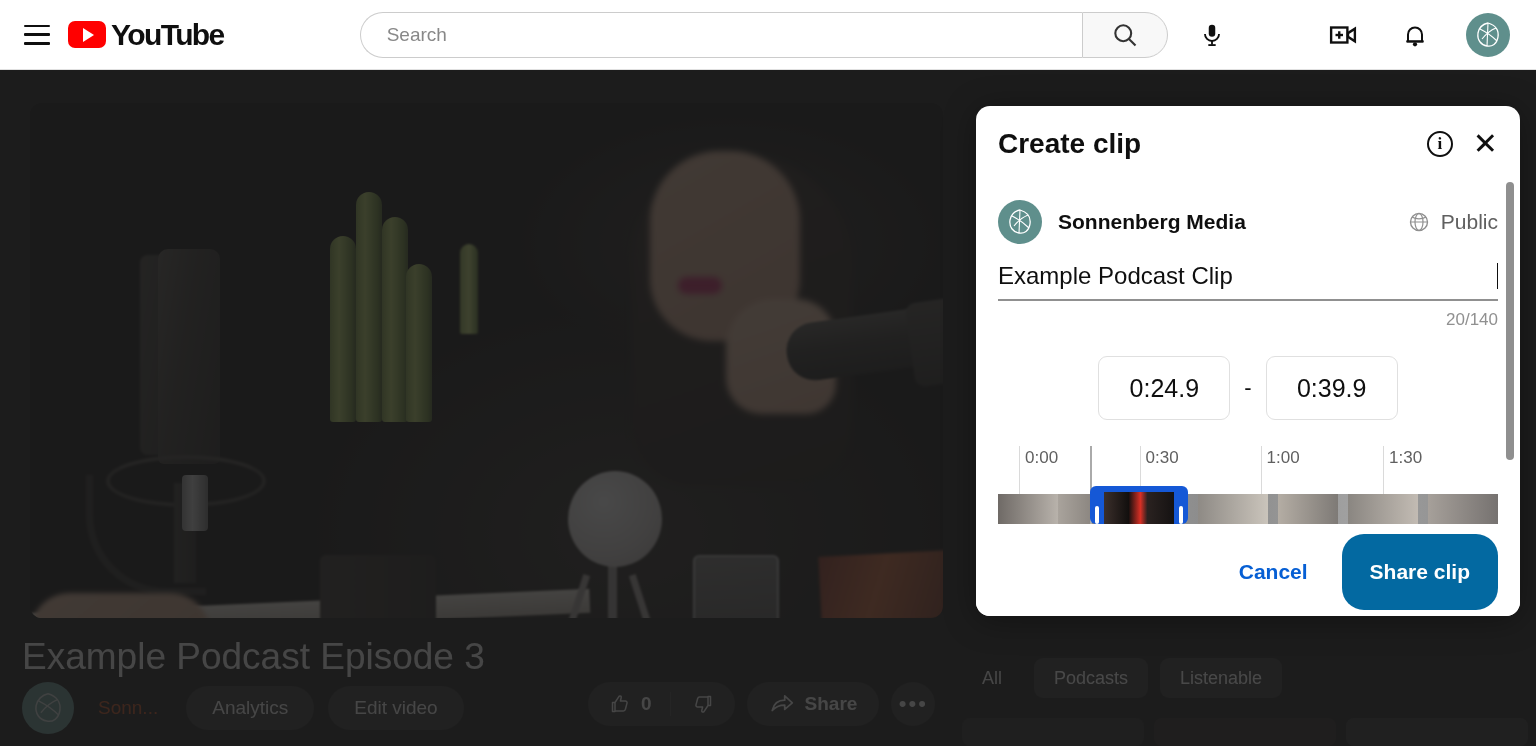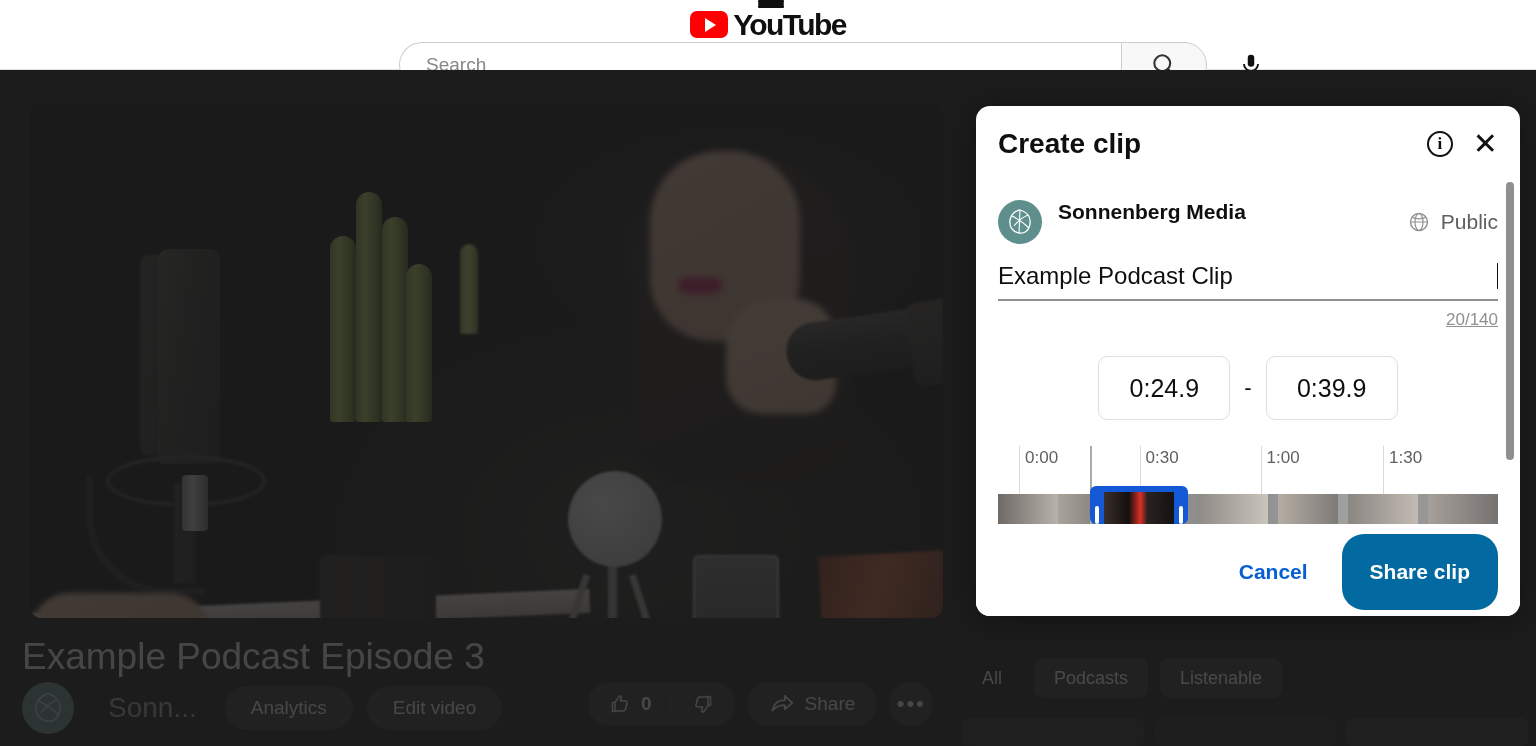--- a/index.html
+++ b/index.html
@@ -10,21 +10,20 @@
     background: #0f0f0f;
   }
 
   
   #masthead {
     position: absolute; top: 0; left: 0;
     width: 1536px; height: 70px;
     background: #ffffff;
     display: flex; align-items: center;
     border-bottom: 1px solid #e0e0e0;
-    flex-direction: column;
   }
   .hamburger {
     width: 26px; height: 20px;
     margin-left: 24px; margin-right: 18px;
     display: flex; flex-direction: column; justify-content: space-between;
     cursor: pointer;
   }
   .hamburger span { display: block; height: 2.5px; background: #0f0f0f; border-radius: 1px; }
 
   .yt-logo { display: flex; align-items: center; gap: 5px; cursor: pointer; }
@@ -273,21 +272,21 @@
   }
   .meta-row {
     position: absolute; left: 22px; top: 612px;
     display: flex; align-items: center; gap: 14px;
   }
   .ch-avatar {
     width: 52px; height: 52px; border-radius: 50%;
     background: #5f8f8c; display: flex; align-items: center; justify-content: center;
     overflow: hidden;
   }
-  .ch-name { font-size: 28px; color: #a3a3a3; margin-left: 20px; margin-right: 14px; }
+  .ch-name { font-size: 19px; color: #c2410c; margin-left: 10px; margin-right: 14px; }
   .pill-btn {
     height: 44px; padding: 0 26px; border-radius: 22px;
     background: #272727; color: #f1f1f1;
     font-size: 19px; display: flex; align-items: center;
     cursor: pointer; border: none;
     font-family: "Liberation Sans", sans-serif;
   }
   .actions-row {
     position: absolute; left: 588px; top: 612px;
     display: flex; align-items: center; gap: 12px;
@@ -295,21 +294,21 @@
   .like-group {
     height: 44px; border-radius: 22px; background: #272727;
     display: flex; align-items: center; cursor: pointer;
   }
   .like-half { display: flex; align-items: center; gap: 9px; padding: 0 18px 0 20px; }
   .divider-v { width: 1px; height: 24px; background: #3f3f3f; }
   .dislike-half { padding: 0 20px; display: flex; align-items: center; }
   .share-btn {
     height: 44px; border-radius: 22px; background: #272727;
     display: flex; align-items: center; gap: 10px; padding: 0 22px;
-    color: #f1f1f1; font-size: 19px; cursor: pointer;
+    color: #f1f1f1; font-size: 19px; cursor: pointer; font-weight: bold;
   }
   .more-btn {
     width: 44px; height: 44px; border-radius: 50%; background: #272727;
     display: flex; align-items: center; justify-content: center;
     color: #f1f1f1; font-size: 22px; letter-spacing: 2px; cursor: pointer;
   }
 
   
   .chips-row {
     position: absolute; left: 962px; top: 588px;
@@ -350,21 +349,21 @@
     display: flex; align-items: center; justify-content: center;
     font-size: 17px; font-weight: 700; color: #0f0f0f; cursor: pointer;
     font-family: "Liberation Serif", serif;
   }
   .close-x { font-size: 30px; color: #0f0f0f; cursor: pointer; line-height: 1; font-weight: 300; }
 
   .dlg-scroll {
     position: absolute; top: 72px; left: 0; right: 0; height: 368px;
     overflow: hidden; padding: 0 22px;
   }
-  .owner-row { display: flex; margin-top: 22px; }
+  .owner-row { display: flex; align-items: center; margin-top: 22px; }
   .owner-av {
     width: 44px; height: 44px; border-radius: 50%; background: #5f8f8c;
     display: flex; align-items: center; justify-content: center; overflow: hidden;
   }
   .owner-name { font-size: 21px; font-weight: 700; color: #0f0f0f; margin-left: 16px; }
   .vis-box { margin-left: auto; display: flex; align-items: center; gap: 10px; }
   .vis-text { font-size: 21px; color: #606060; }
 
   .clip-title-field {
     margin-top: 18px;
@@ -373,21 +372,21 @@
     display: flex; align-items: center;
   }
   .clip-title-field input {
     border: none; outline: none; width: 100%;
     font-size: 24px; color: #0f0f0f;
     font-family: "Liberation Sans", sans-serif;
     background: transparent;
   }
   .caret { width: 1.5px; height: 26px; background: #0f0f0f; }
   .char-count {
-    text-align: right; font-size: 17px; color: #909090; margin-top: 9px; text-decoration: underline;
+    text-align: right; font-size: 17px; color: #909090; margin-top: 9px;
   }
 
   .time-row {
     display: flex; align-items: center; justify-content: center;
     gap: 14px; margin-top: 26px;
   }
   .time-box {
     width: 132px; height: 64px;
     border: 1px solid #e0e0e0; border-radius: 9px;
     display: flex; align-items: center; justify-content: center;

